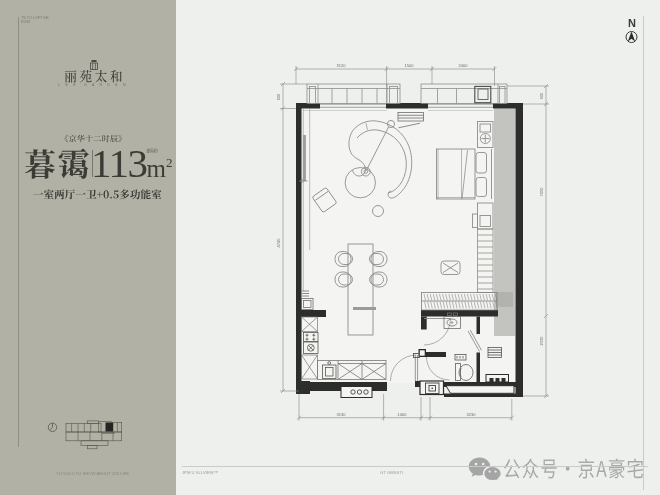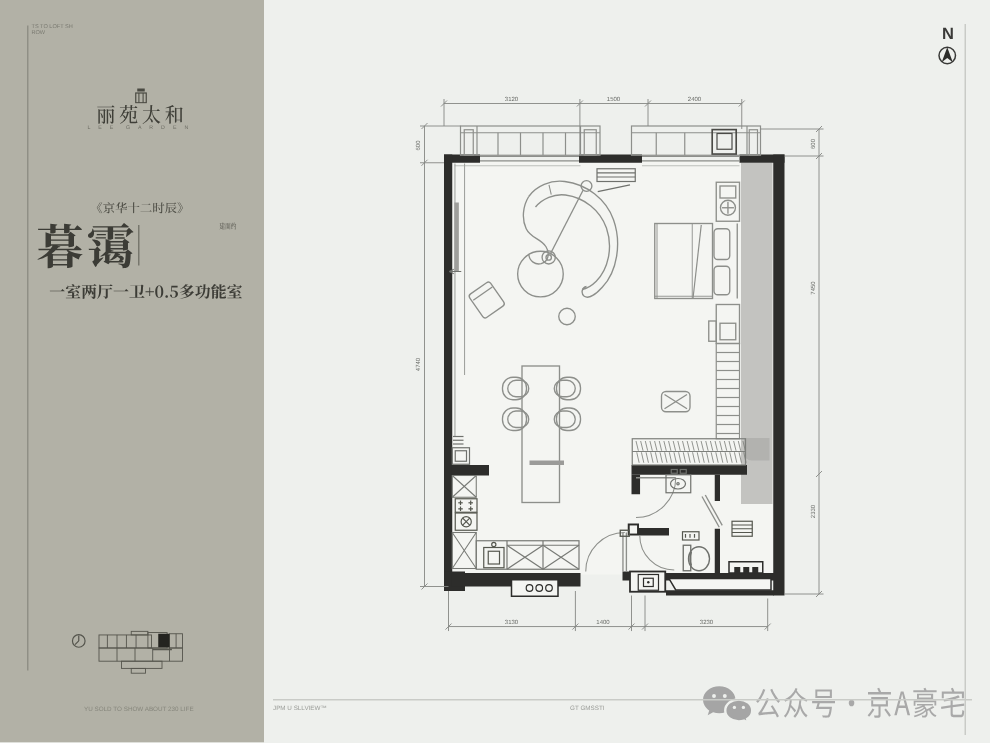--- a/index.html
+++ b/index.html
@@ -23,20 +23,21 @@
       <rect x="1.5" y="4" width="7" height="6.5" stroke="#4a4a42" stroke-width="0.8"></rect>
       <line x1="3.6" y1="4" x2="3.6" y2="10.5" stroke="#4a4a42" stroke-width="0.7"></line>
       <line x1="6.4" y1="4" x2="6.4" y2="10.5" stroke="#4a4a42" stroke-width="0.7"></line>
     </svg>
   </div>
 
   <div class="abs" style="left:5px;top:83px;width:176px;text-align:center;font-size:3.5px;letter-spacing:2.2px;color:#6e6e65;">L E E &nbsp;G A R D E N</div>
 
   <div class="abs" style="left:91.5px;top:150px;width:1px;height:27px;background:#77776d;"></div>
 
+  <div class="abs" style="left:91px;top:139px;width:86px;font-family:'Liberation Serif',serif;font-size:41px;letter-spacing:-1.5px;color:#3c3c36;">113<span style="font-size:25px;letter-spacing:0;">m</span><span style="font-size:13px;vertical-align:10px;">2</span></div>
 
   <svg class="abs" style="left:0;top:0;" width="660" height="495" viewBox="0 0 660 495" id="plansvg" fill="none">
 
     <rect x="301" y="108" width="215" height="275" fill="#f4f5f2"></rect>
 
     <rect x="302" y="109" width="190" height="135" fill="none"></rect>
 
     <rect x="302" y="244" width="118" height="66" fill="none"></rect>
 
     <rect x="420" y="109" width="74" height="183" fill="none"></rect>

